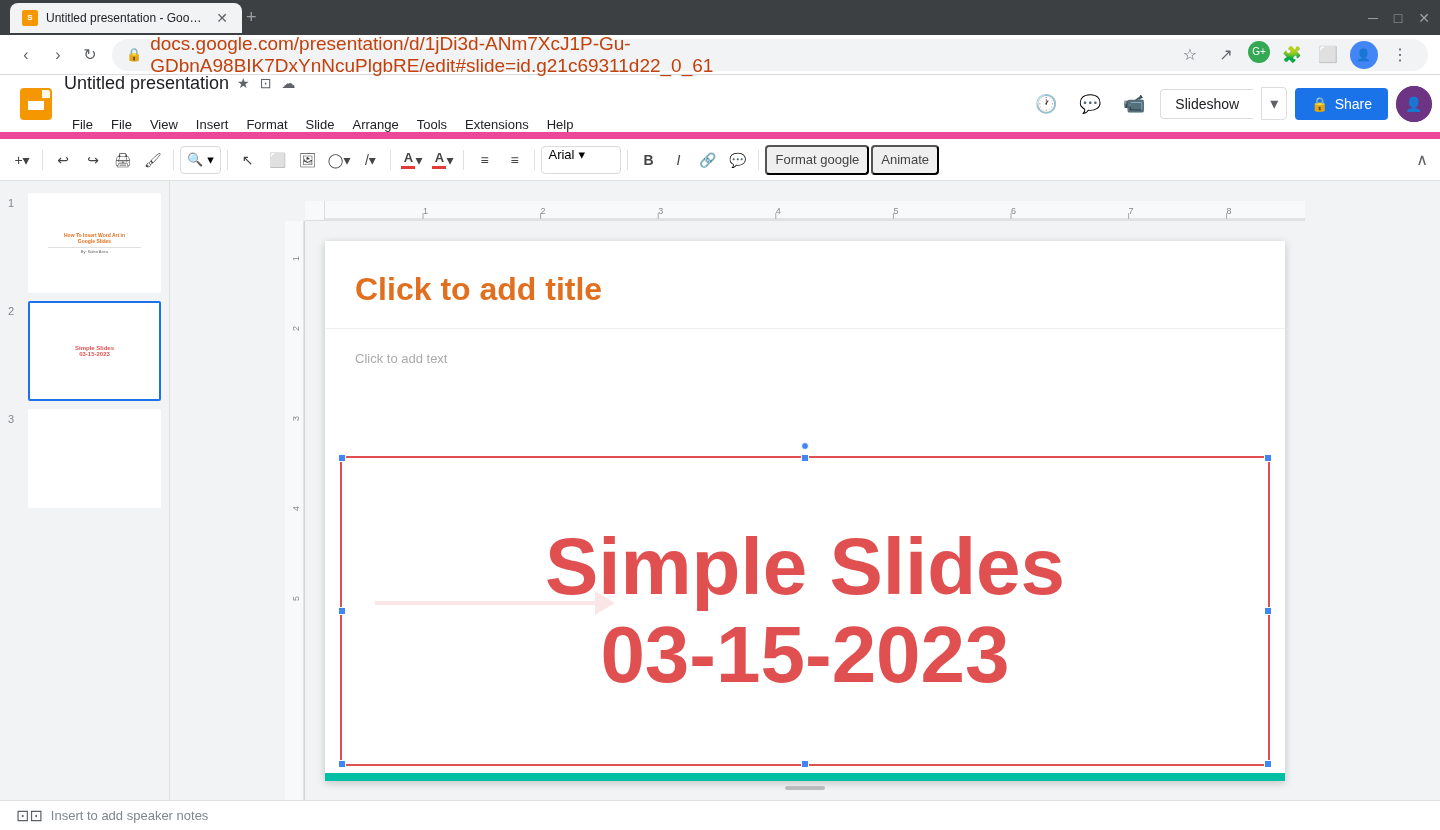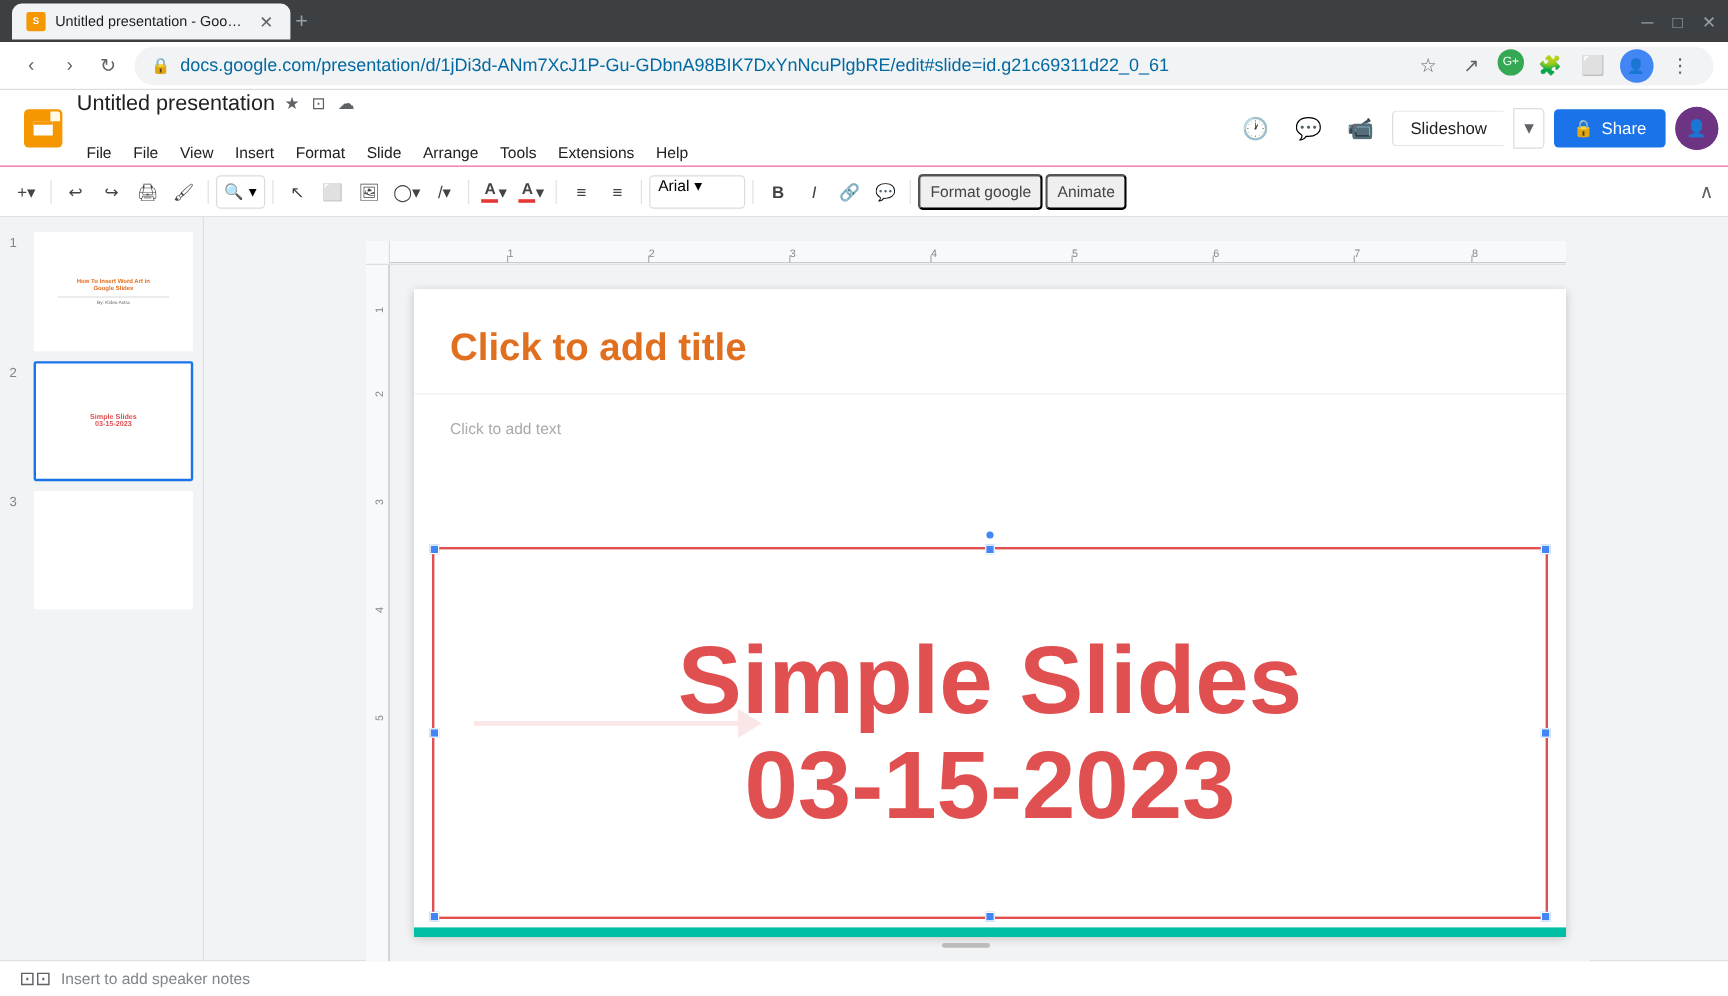--- a/index.html
+++ b/index.html
@@ -101,21 +101,21 @@
       background: #f1f3f4;
       border-radius: 20px;
       height: 32px;
       display: flex;
       align-items: center;
       padding: 0 14px;
       font-size: 14px;
       color: #202124;
       gap: 8px;
     }
-    .url-text { font-size: 15px; color: #0369a1; }
+    .url-text { font-size: 19px; color: #c2410c; }
     .addr-icons {
       margin-left: auto;
       display: flex;
       gap: 8px;
       color: #5f6368;
       font-size: 16px;
     }
     .addr-icon {
       width: 28px;
       height: 28px;
@@ -149,21 +149,21 @@
       color: white;
     }
 
     
     .app-header {
       background: #fff;
       height: 64px;
       display: flex;
       align-items: center;
       padding: 0 8px 0 16px;
-      border-bottom: 1px solid #ec4899;
+      border-bottom: 7px solid #ec4899;
       gap: 8px;
     }
     .app-logo {
       width: 40px;
       height: 40px;
       display: flex;
       align-items: center;
       justify-content: center;
     }
     .slides-icon {
@@ -774,21 +774,21 @@
           <text x="70%" y="14" font-size="9" fill="#888">6</text>
           <line x1="70%" y1="13" x2="70%" y2="19" stroke="#aaa" stroke-width="1"></line>
           <text x="82%" y="14" font-size="9" fill="#888">7</text>
           <line x1="82%" y1="13" x2="82%" y2="19" stroke="#aaa" stroke-width="1"></line>
           <text x="92%" y="14" font-size="9" fill="#888">8</text>
           <line x1="92%" y1="13" x2="92%" y2="19" stroke="#aaa" stroke-width="1"></line>
         </svg>
       </div>
     </div>
 
-    <div style="display:flex;width:1000px;">
+    <div style="display:flex;width:1000px;justify-content:flex-end;">
 
       <div style="width:20px;background:#f8f9fa;border-right:1px solid #ddd;">
         <svg width="20" height="600">
           <line x1="19" y1="0" x2="19" y2="100%" stroke="#ccc" stroke-width="1"></line>
           <text x="14" y="40" font-size="9" fill="#888" transform="rotate(-90,14,40)">1</text>
           <text x="14" y="110" font-size="9" fill="#888" transform="rotate(-90,14,110)">2</text>
           <text x="14" y="200" font-size="9" fill="#888" transform="rotate(-90,14,200)">3</text>
           <text x="14" y="290" font-size="9" fill="#888" transform="rotate(-90,14,290)">4</text>
           <text x="14" y="380" font-size="9" fill="#888" transform="rotate(-90,14,380)">5</text>
         </svg>

